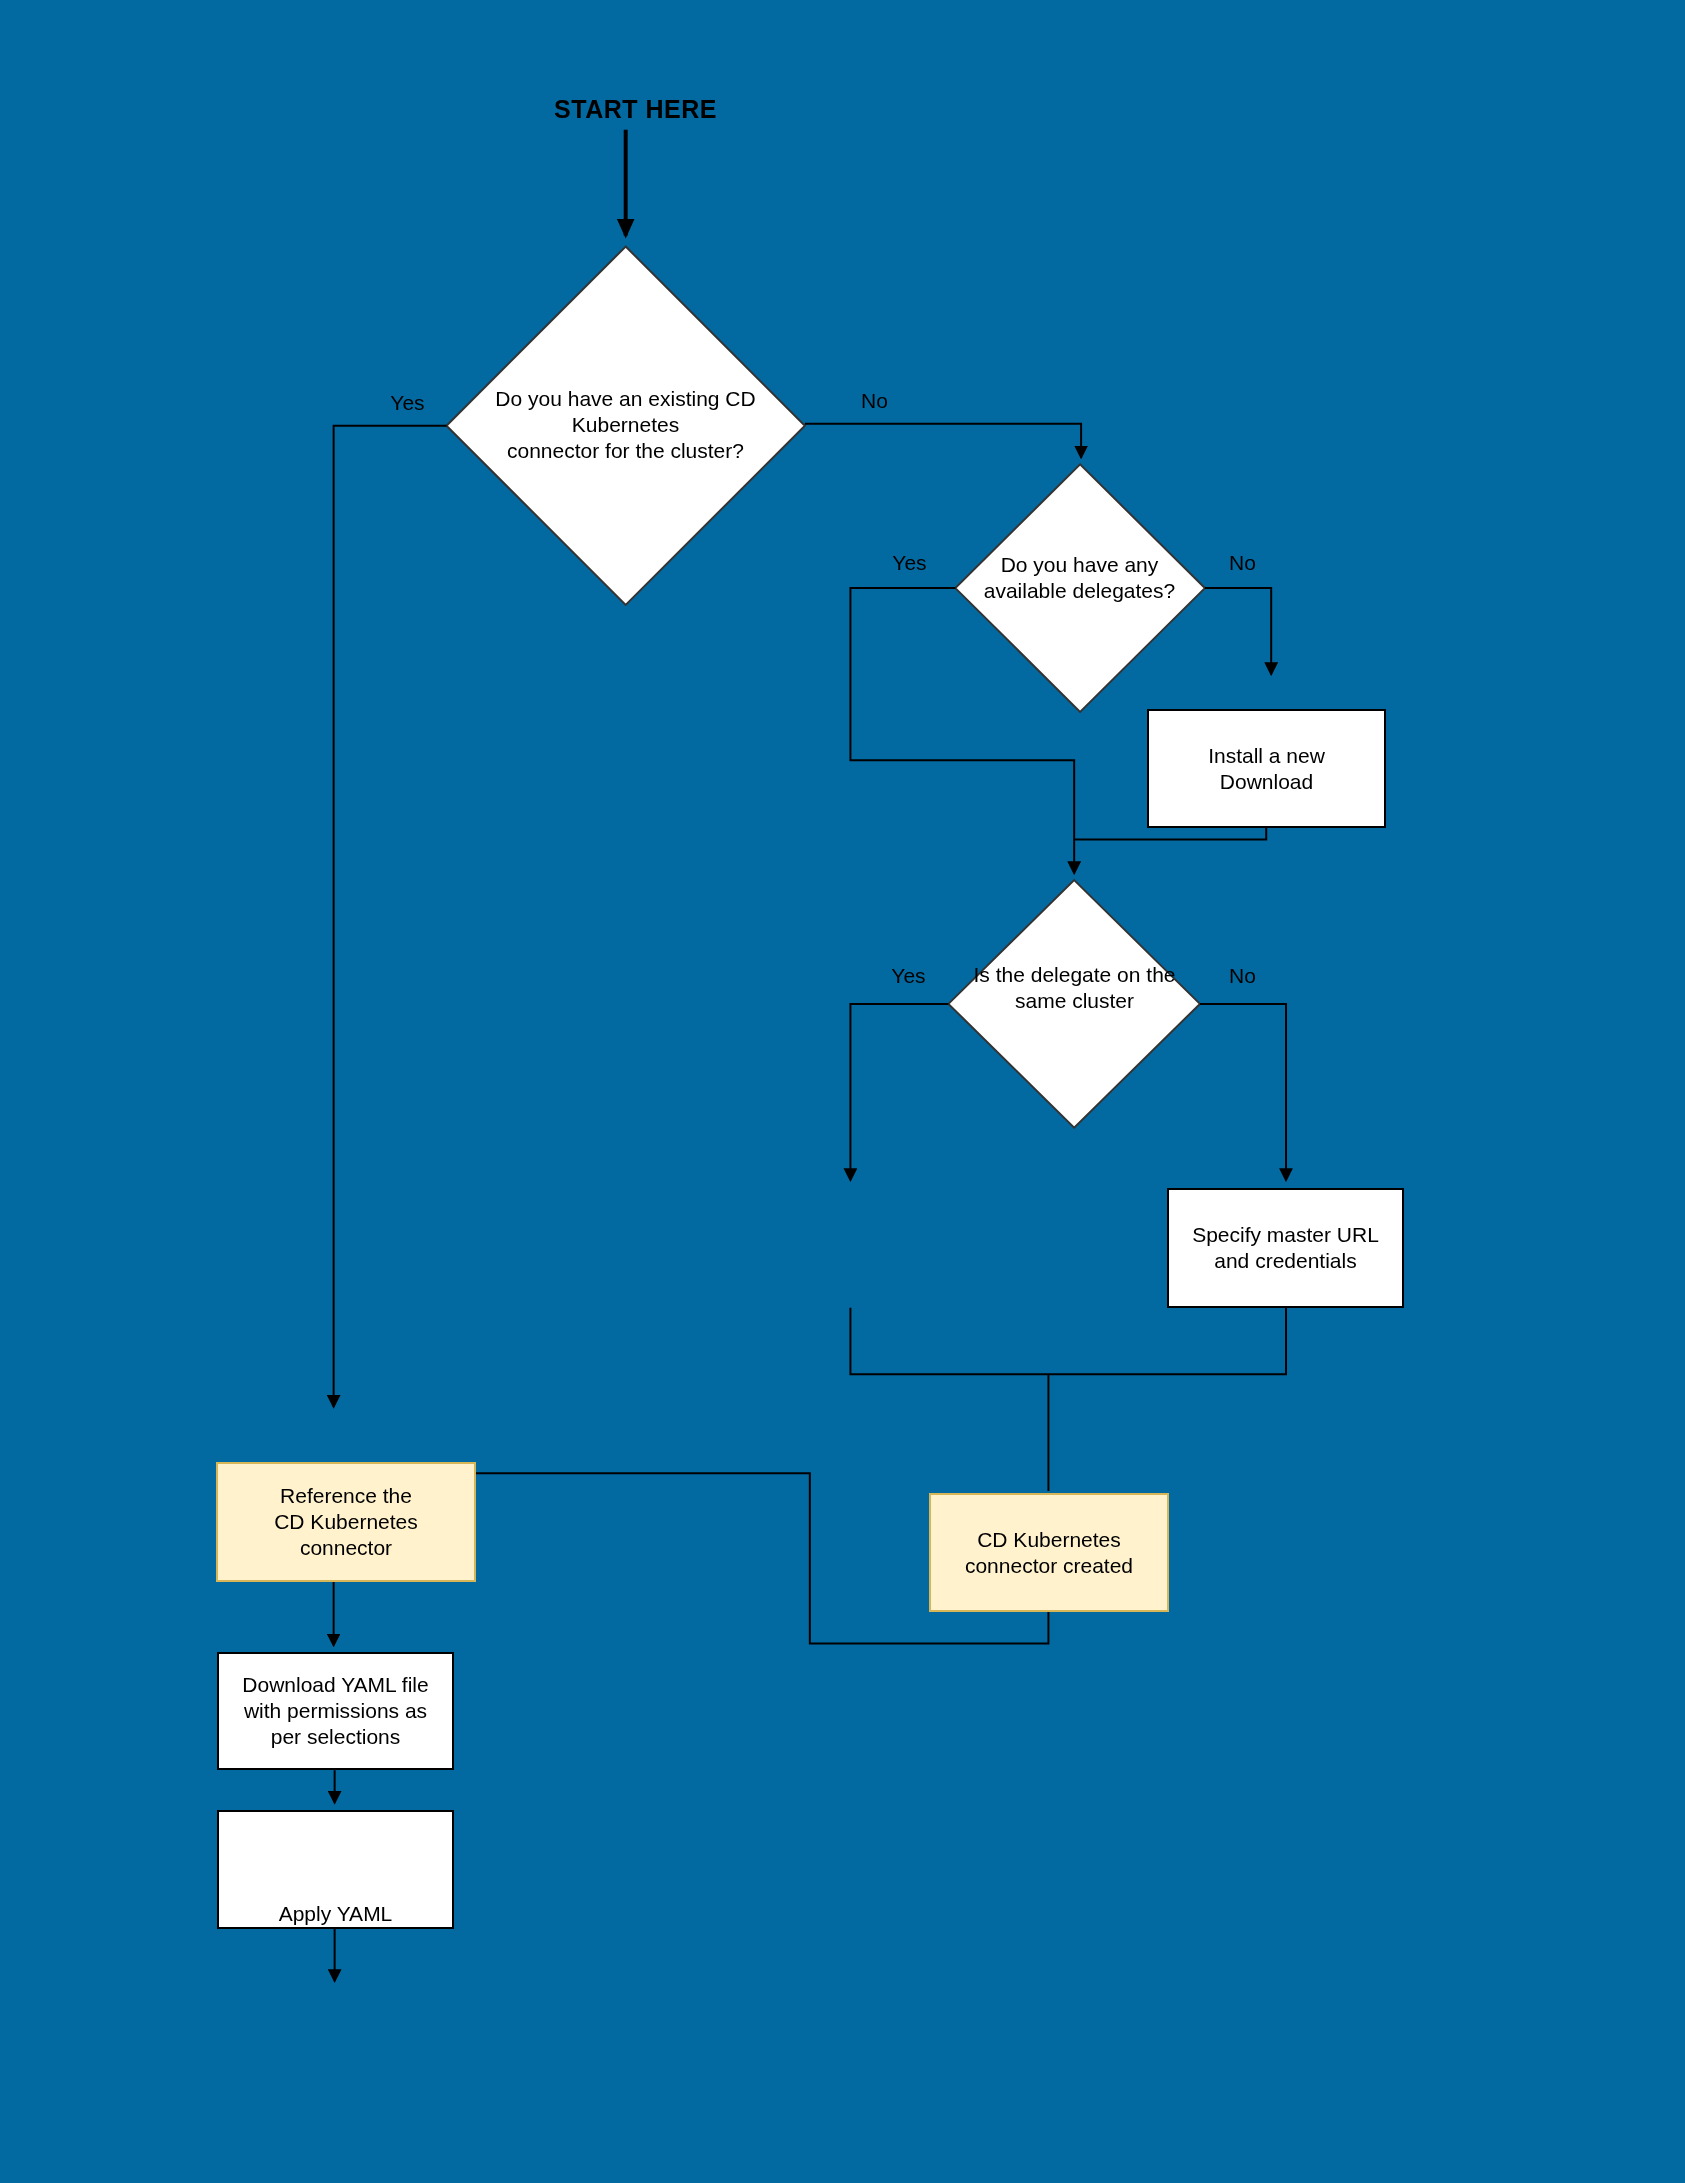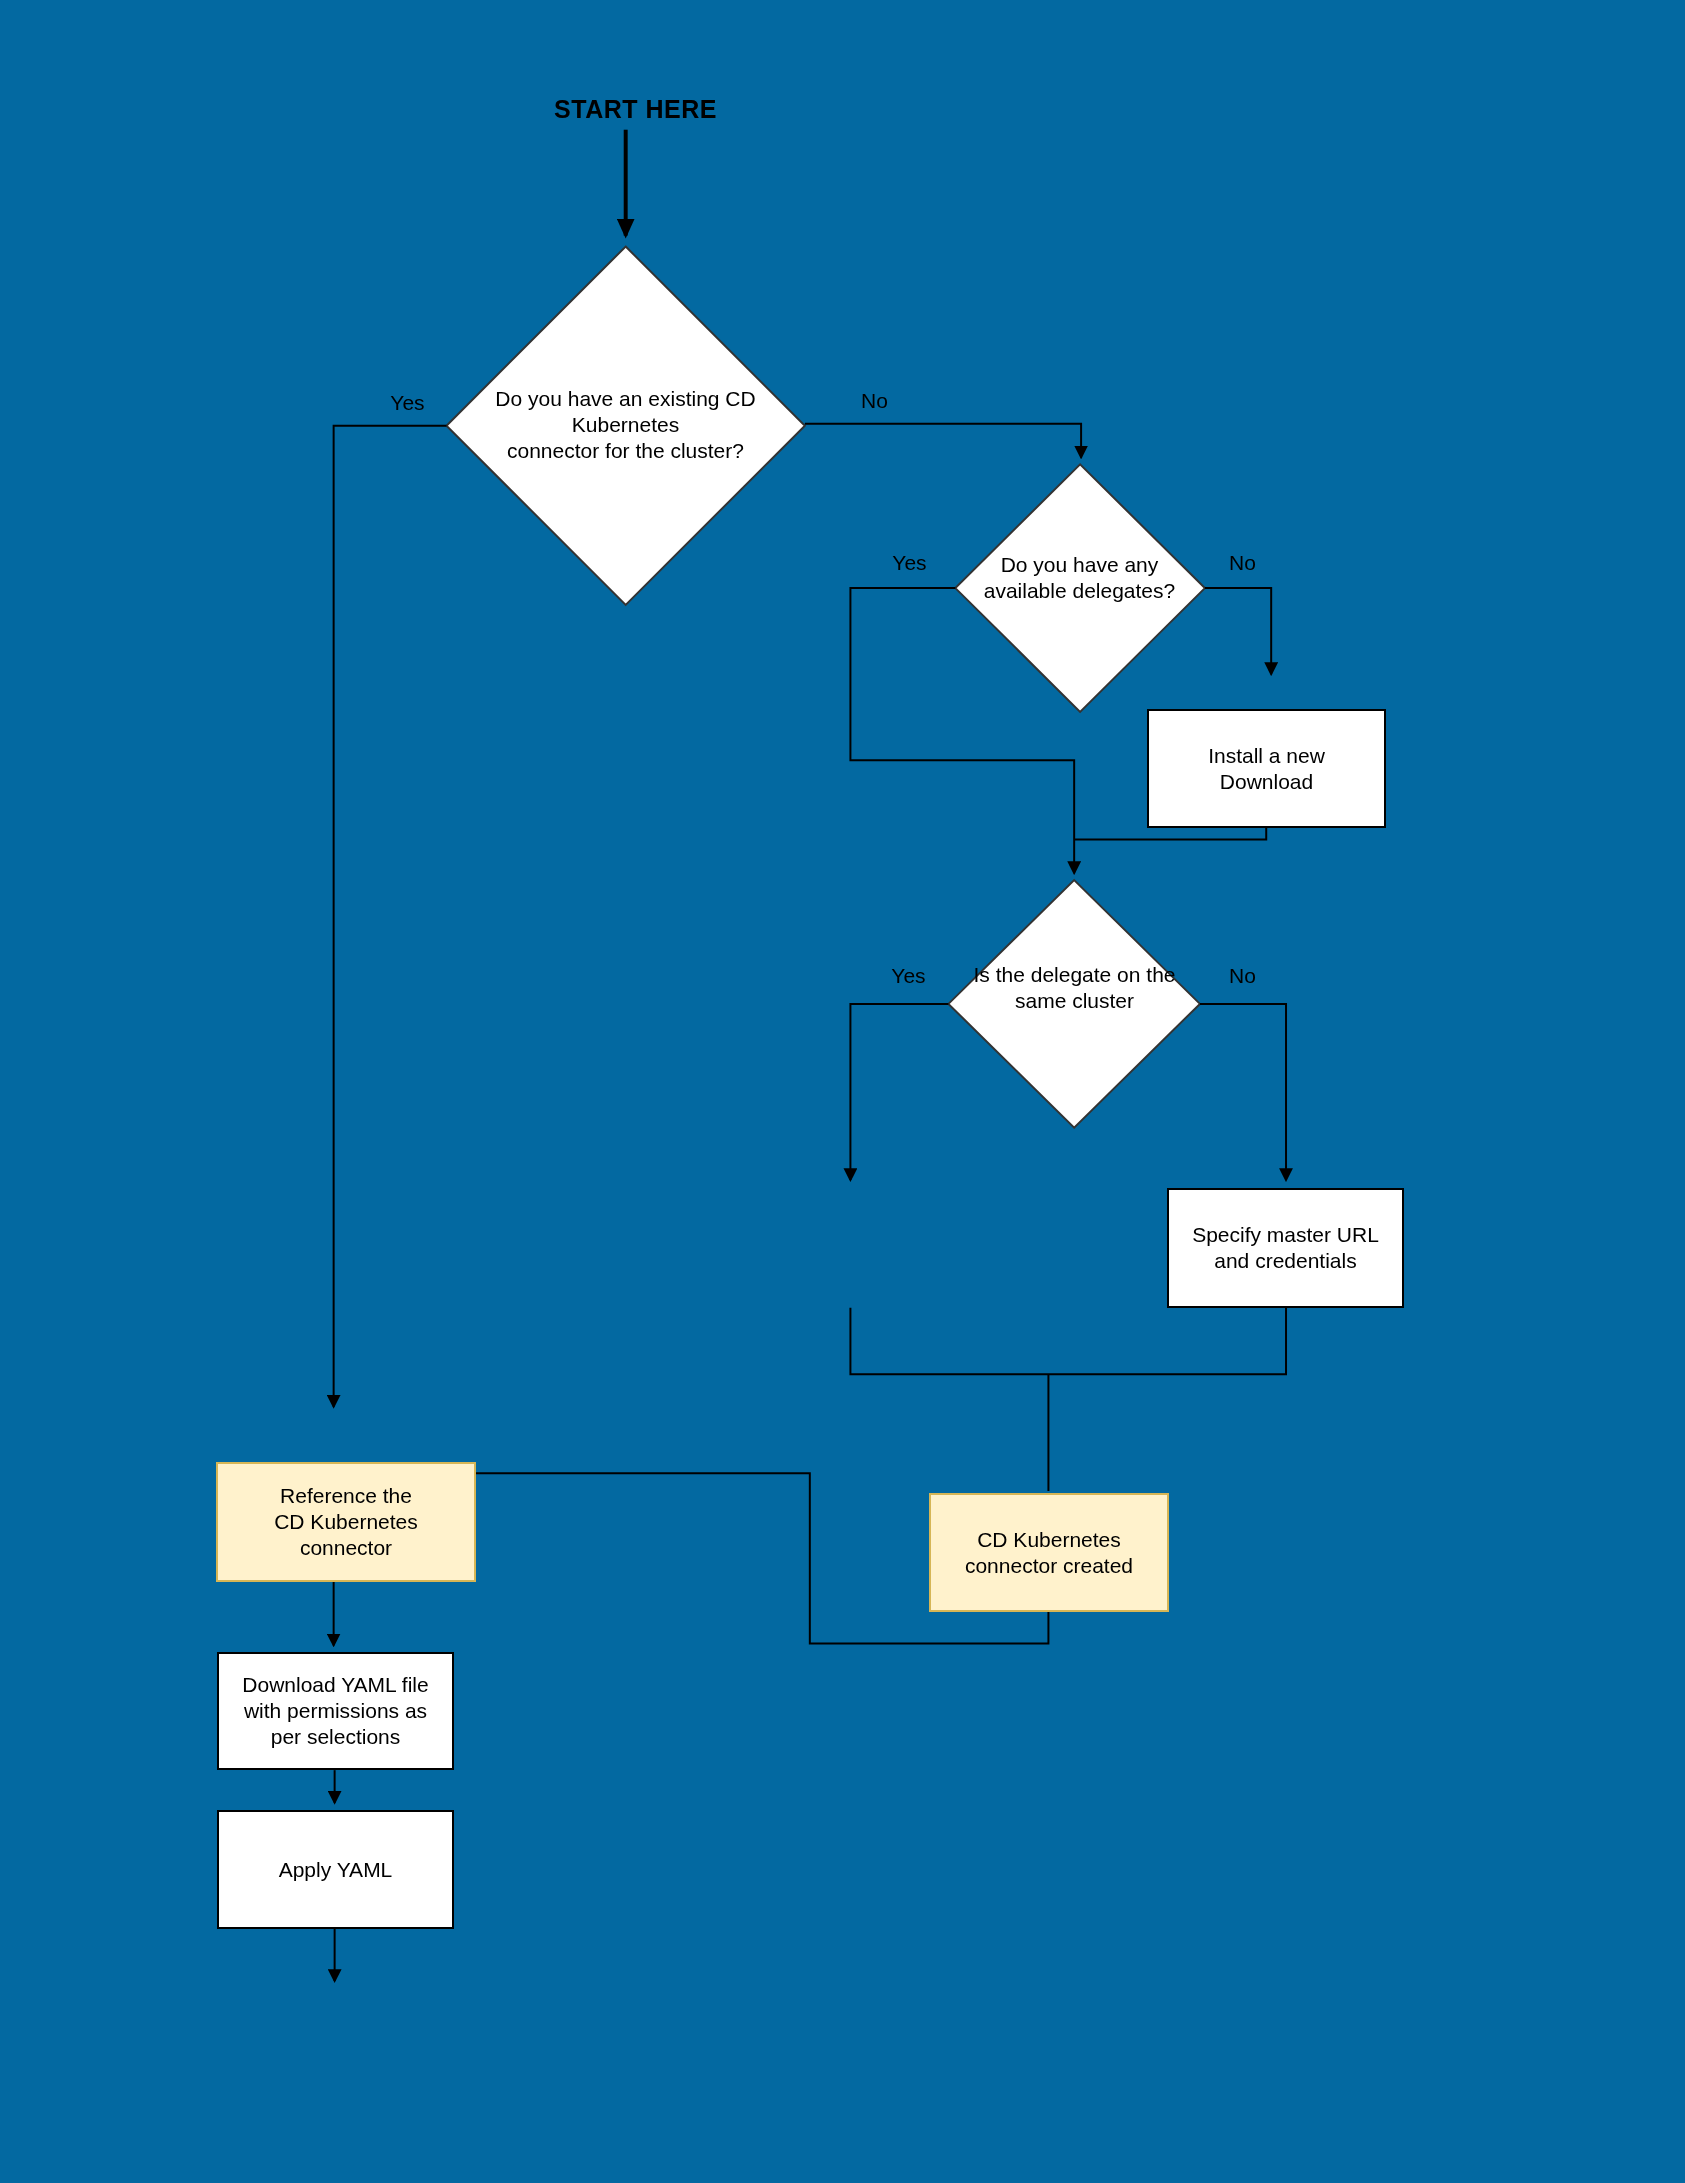--- a/index.html
+++ b/index.html
@@ -123,21 +123,21 @@
   </div>
 
   <div class="node rect" style="left:217px;top:1652px;width:237px;height:118px;">
     <div>
       <span class="line">Download YAML file</span>
       <span class="line">with permissions as</span>
       <span class="line">per selections</span>
     </div>
   </div>
 
-  <div class="node rect" style="left:217px;top:1810px;width:237px;height:119px;">
+  <div class="node rect" style="left:217px;top:1810px;width:237px;height:119px;align-items:flex-end;">
     <div>
       <span class="line">Apply YAML</span>
     </div>
   </div>
 
 
   <div class="branch-label" style="left:378px;top:392px;">Yes</div>
   <div class="branch-label" style="left:845px;top:390px;">No</div>
   <div class="branch-label" style="left:880px;top:552px;">Yes</div>
   <div class="branch-label" style="left:1213px;top:552px;">No</div>

